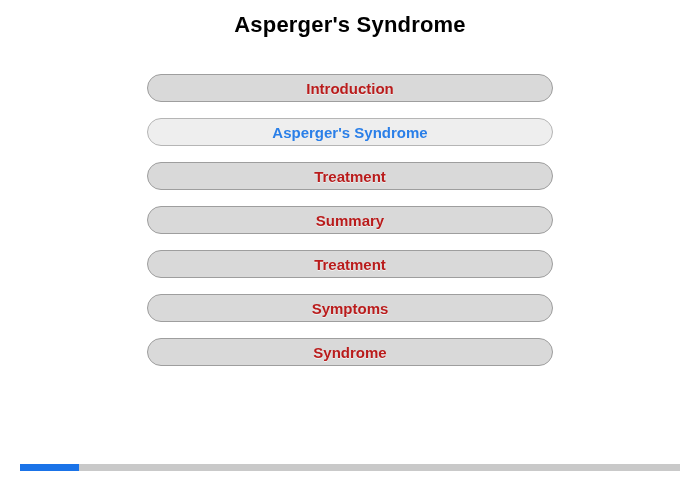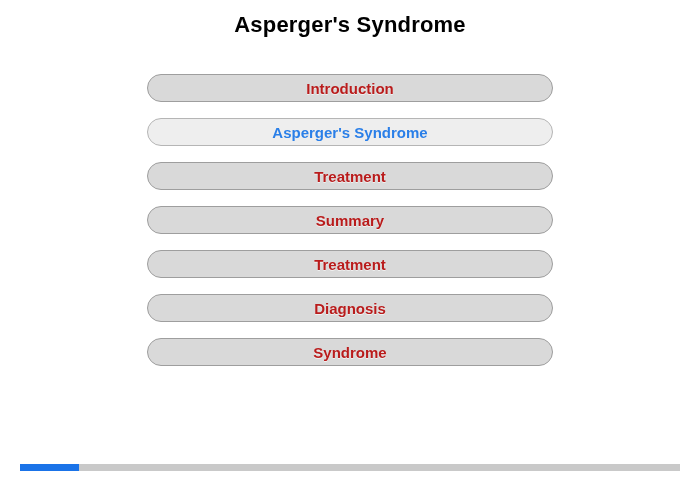--- a/index.html
+++ b/index.html
@@ -71,19 +71,19 @@
 <body>
 
 <h1 class="page-title">Asperger's Syndrome</h1>
 
 <div class="nav-list">
   <div class="nav-item inactive">Introduction</div>
   <div class="nav-item active">Asperger's Syndrome</div>
   <div class="nav-item inactive">Treatment</div>
   <div class="nav-item inactive">Summary</div>
   <div class="nav-item inactive">Treatment</div>
-  <div class="nav-item inactive">Diagnosis</div>
+  <div class="nav-item inactive">Symptoms</div>
   <div class="nav-item inactive">Syndrome</div>
 </div>
 
 <div class="progress-track" style="background: rgb(201, 201, 201);">
   <div class="progress-fill" style="width: 9%; background: rgb(26, 115, 232);"></div>
 </div>
 
 </body></html>

